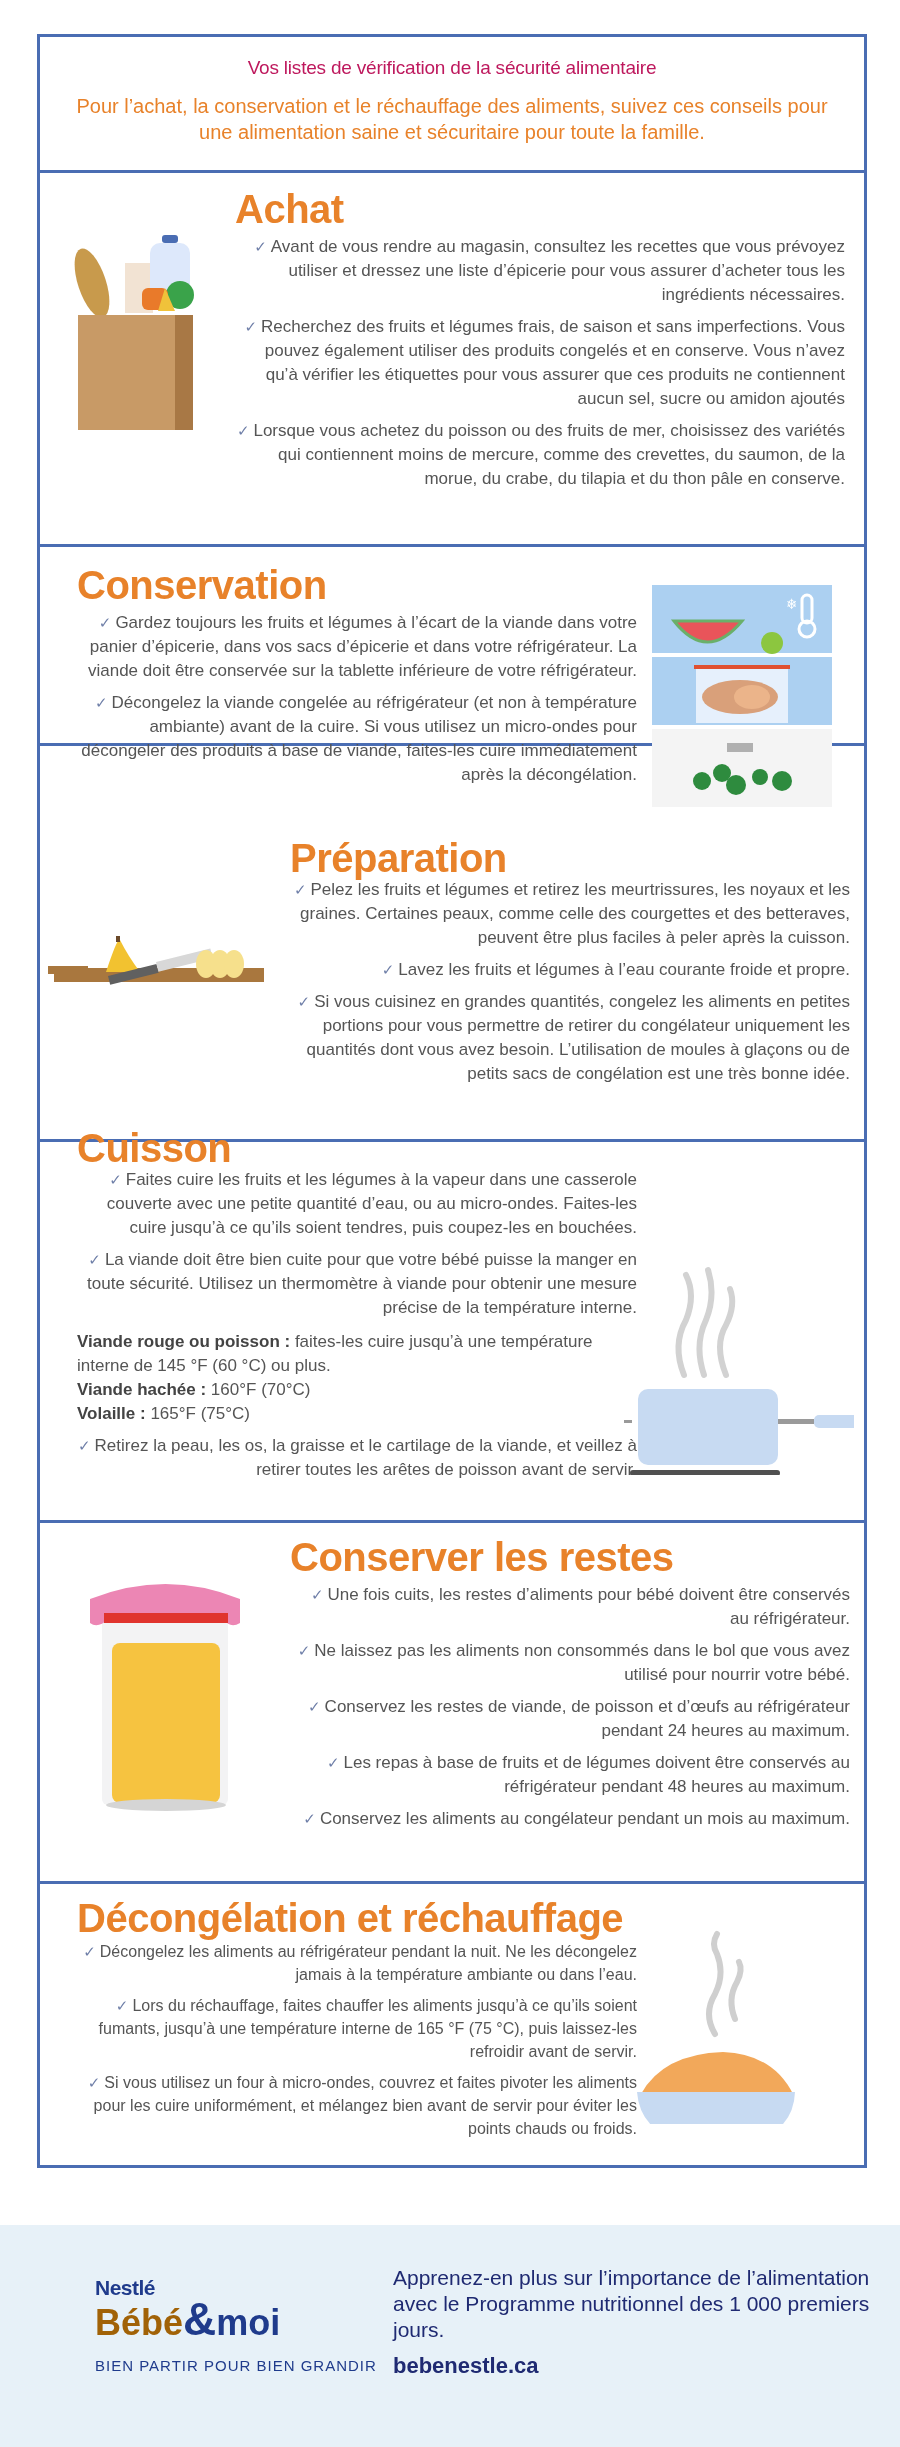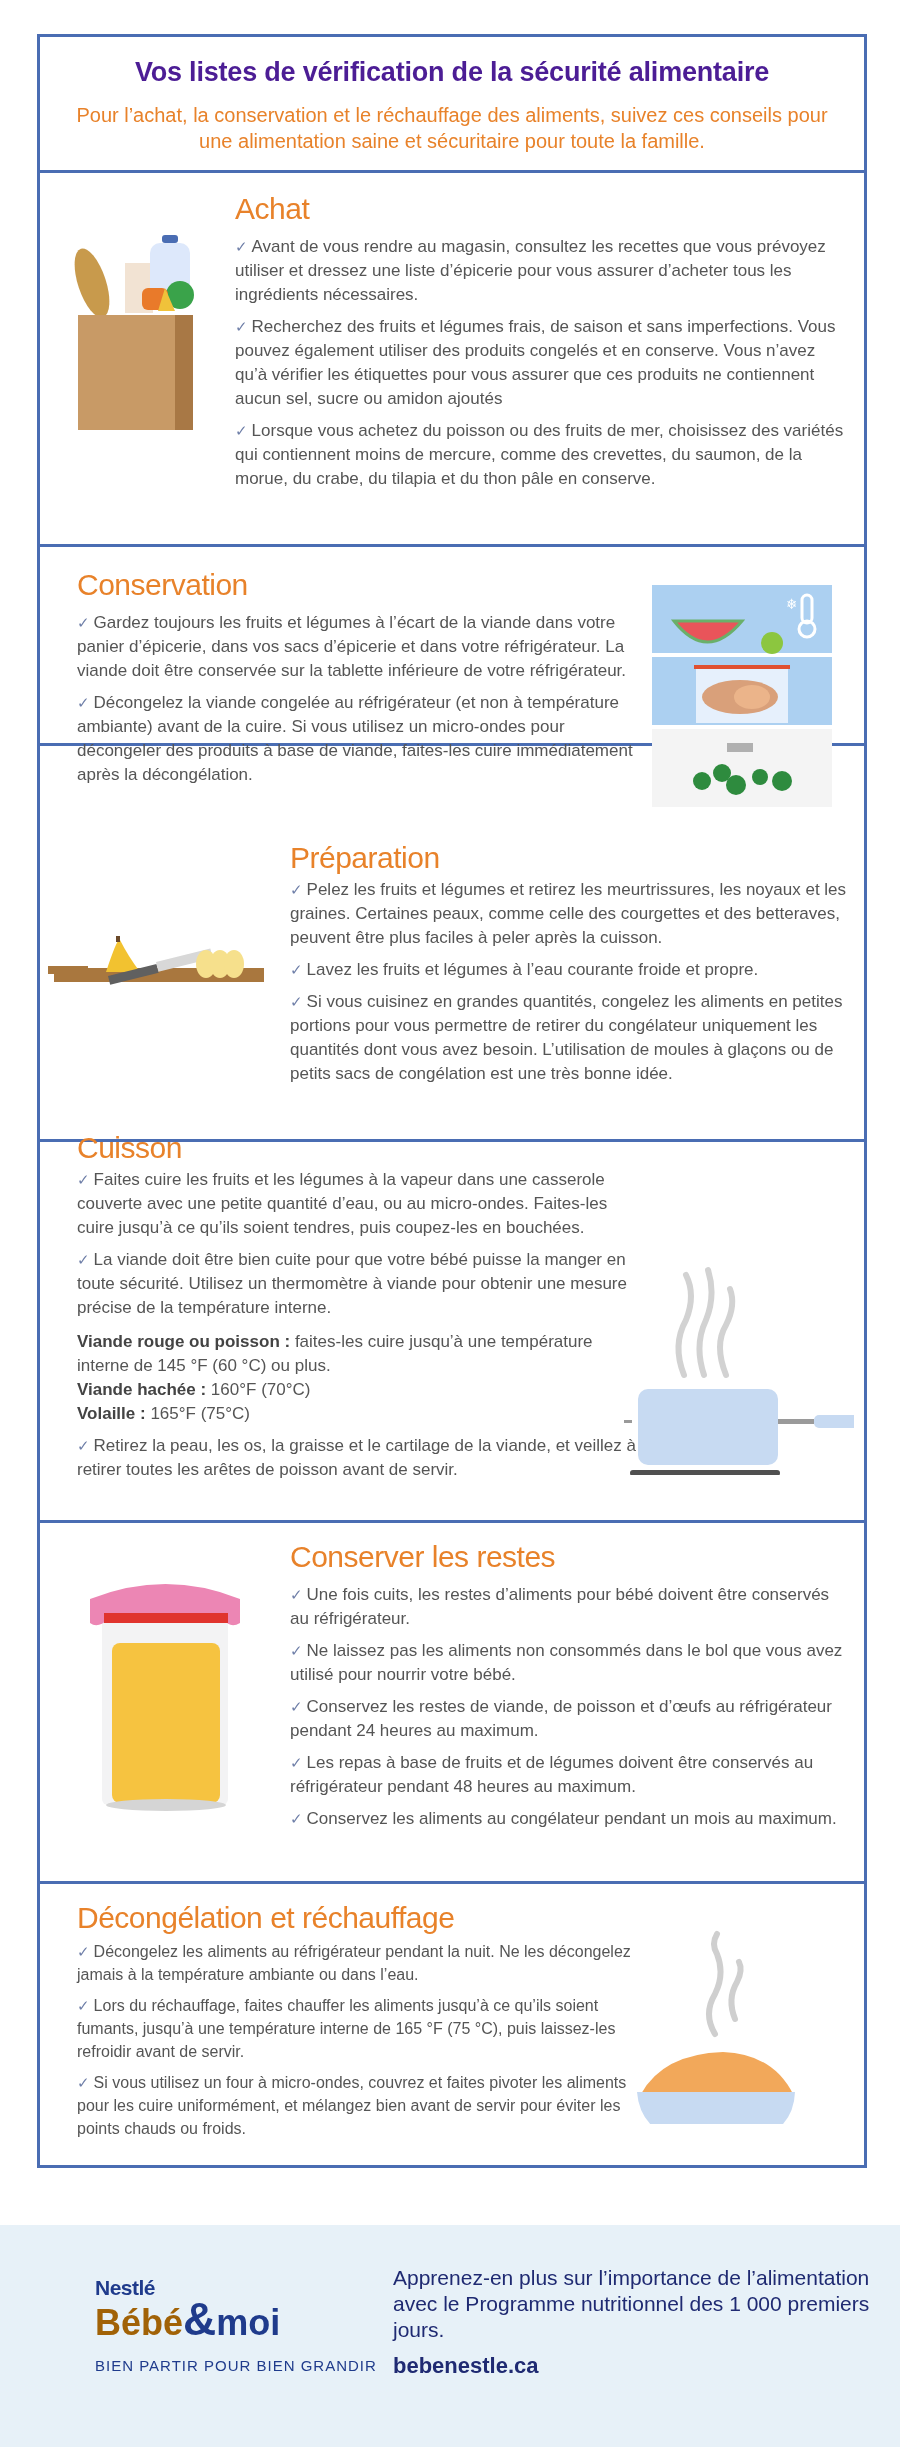--- a/index.html
+++ b/index.html
@@ -1,26 +1,26 @@
 <!DOCTYPE html>
 <html><head>
 <meta charset="utf-8">
 <style>
   * { box-sizing: border-box; margin: 0; padding: 0; }
   html, body { width: 900px; background: #ffffff; }
   body { font-family: "Liberation Sans", sans-serif; color: #5a5a5a; position: relative; height: 2447px; overflow: hidden; }
   .frame { position: absolute; left: 37px; top: 34px; width: 830px; height: 2134px; border: 3px solid #4a6db3; }
   .hdr { position: absolute; left: 0; top: 0; width: 824px; height: 136px; border-bottom: 3px solid #4a6db3; text-align: center; }
-  .hdr h1 { margin-top: 20px; font-size: 27px; font-weight: bold; color: #4c1d95; letter-spacing: -0.2px; }
+  .hdr h1 { margin-top: 20px; font-size: 19px; font-weight: normal; color: #be185d; letter-spacing: -0.2px; }
   .hdr p { margin: 14px auto 0; width: 760px; font-size: 20px; line-height: 26px; color: #e8822a; }
   .sec { position: absolute; left: 0; width: 824px; border-bottom: 3px solid #4a6db3; }
   .sec:last-child { border-bottom: none; }
-  .sec h2 { font-size: 30px; font-weight: normal; color: #e8822a; letter-spacing: -0.5px; line-height: 36px; }
+  .sec h2 { font-size: 40px; font-weight: bold; color: #e8822a; letter-spacing: -0.5px; line-height: 36px; }
   .txt { position: absolute; }
-  .item { font-size: 17px; line-height: 24px; color: #555; margin-top: 8px; }
+  .item { font-size: 17px; line-height: 24px; color: #555; margin-top: 8px; text-align: right; }
   .item .chk { color: #6f7fa8; font-size: 15px; margin-right: 4px; }
   .ill { position: absolute; }
   .temp { font-size: 17px; line-height: 24px; color: #555; margin-top: 10px; }
   .temp b { color: #444; }
   .footer { position: absolute; left: 0; top: 2225px; width: 900px; height: 222px; background: #e7f1f8; }
   .logo { position: absolute; left: 95px; top: 52px; }
   .logo .nestle { font-size: 21px; font-weight: bold; color: #1f3b8c; line-height: 22px; letter-spacing: -0.5px; }
   .logo .bb { font-size: 36px; font-weight: bold; line-height: 40px; }
   .logo .bebe { color: #a16207; }
   .logo .amp { color: #1f3b8c; font-size: 46px; }

